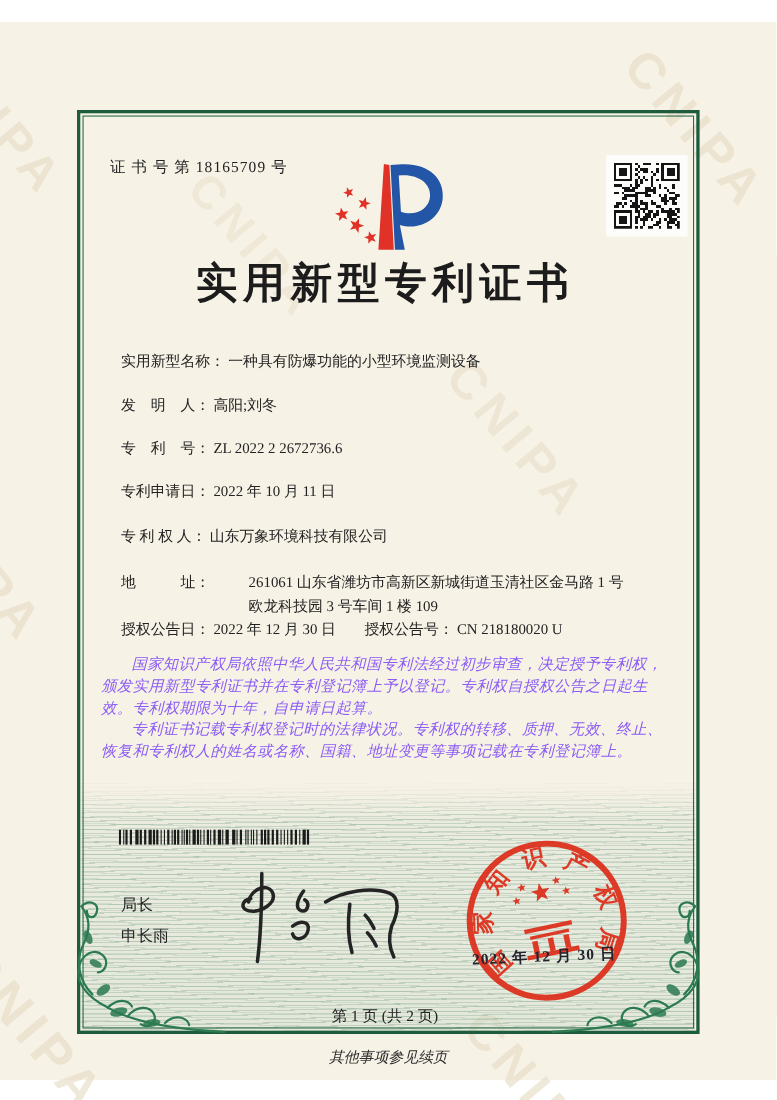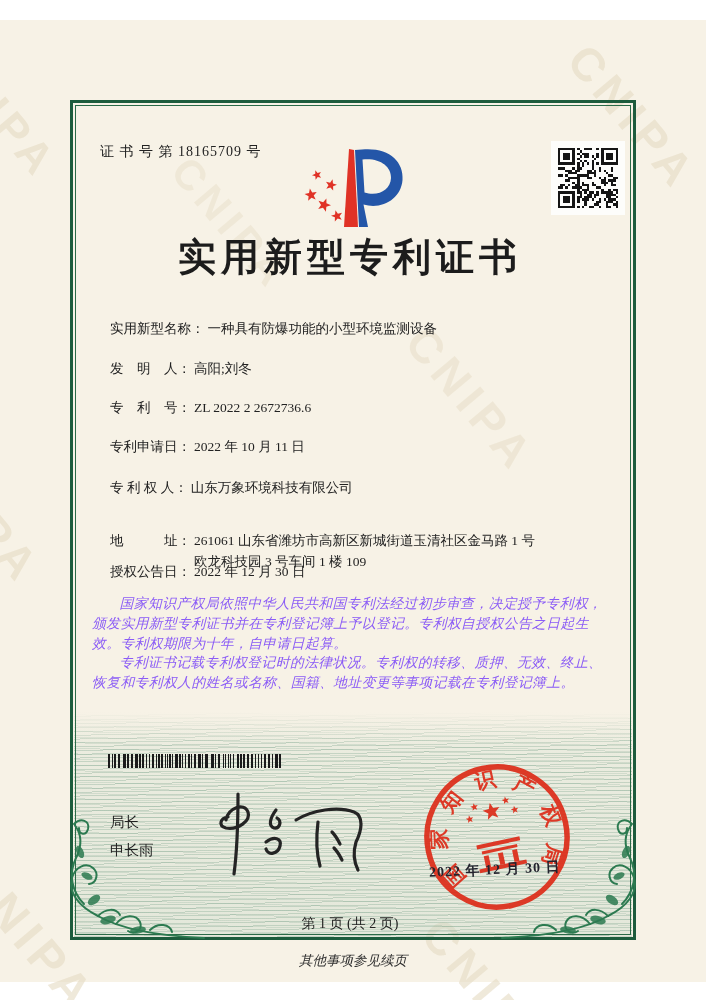--- a/index.html
+++ b/index.html
@@ -46,21 +46,21 @@
   .qr-box svg{position:absolute;left:7px;top:7px;}
   .title{position:absolute;left:70px;top:232px;width:560px;text-align:center;
          font-size:38px;font-weight:600;letter-spacing:5px;color:#1c1c1c;z-index:5;}
 
   
   .row{position:absolute;left:110px;width:505px;display:flex;align-items:flex-start;
        font-size:13.5px;line-height:21px;z-index:5;}
   .row .lbl{white-space:pre;flex:none;}
   .row .val{margin-left:3px;}
   .row-name{top:318px;} .row-inventor{top:358px;} .row-patentno{top:397px;}
-  .row-filing{top:436px;} .row-patentee{top:477px;} .row-address{top:530px;}
+  .row-filing{top:436px;} .row-patentee{top:477px;} .row-address{top:519px;gap:32px;}
   .row-grant{top:561px;}
   .row-grant .pair{display:flex;}
   .row-grant .pair+.pair{margin-left:26px;}
   .addr-line{display:block;}
 
   
   .decree{position:absolute;left:92px;top:594px;width:524px;z-index:5;
           font-size:13.8px;line-height:19.8px;font-style:italic;color:#8b5cf6;}
   .decree p{margin:0;text-indent:2em;letter-spacing:.4px;}
 
@@ -473,20 +473,24 @@
     <span class="val">
       <span class="addr-line">261061 山东省潍坊市高新区新城街道玉清社区金马路 1 号</span>
       <span class="addr-line">欧龙科技园 3 号车间 1 楼 109</span>
     </span>
   </div>
   <div class="row row-grant">
     <span class="pair">
       <span class="lbl">授权公告日：</span>
       <span class="val">2022 年 12 月 30 日</span>
     </span>
+    <span class="pair">
+      <span class="lbl">授权公告号：</span>
+      <span class="val">CN 218180020 U</span>
+    </span>
   </div>
 
   <div class="decree">
     <p>国家知识产权局依照中华人民共和国专利法经过初步审查，决定授予专利权，颁发实用新型专利证书并在专利登记簿上予以登记。专利权自授权公告之日起生效。专利权期限为十年，自申请日起算。</p>
     <p>专利证书记载专利权登记时的法律状况。专利权的转移、质押、无效、终止、恢复和专利权人的姓名或名称、国籍、地址变更等事项记载在专利登记簿上。</p>
   </div>
 
   <svg class="barcode" id="barcode-svg" width="176" height="14" fill="#1b1b1b">
       <rect x="0" y="0" width="2" height="14"></rect>
       <rect x="4" y="0" width="1" height="14"></rect>

